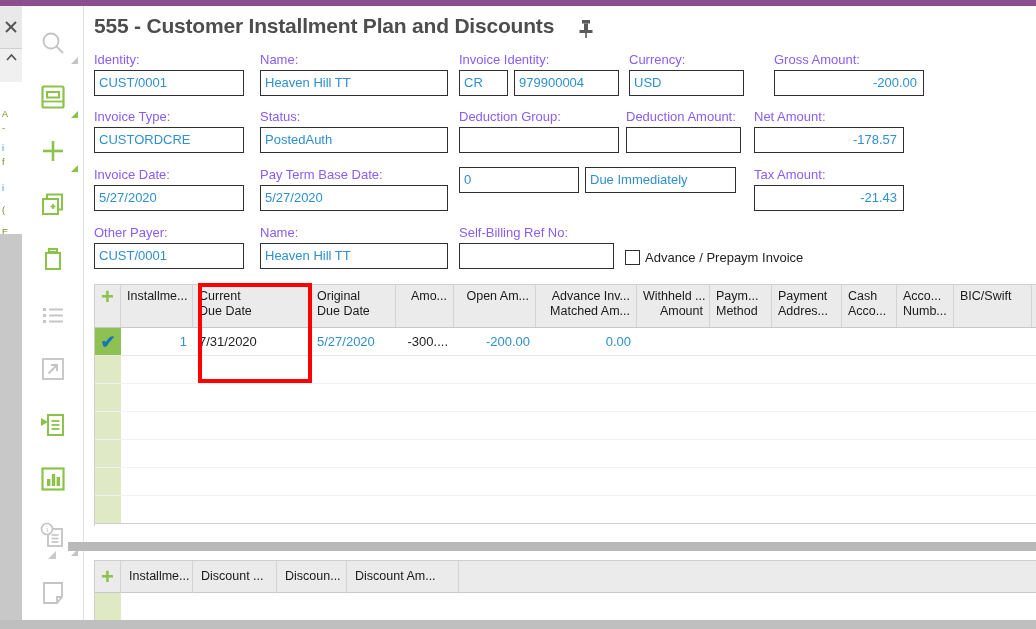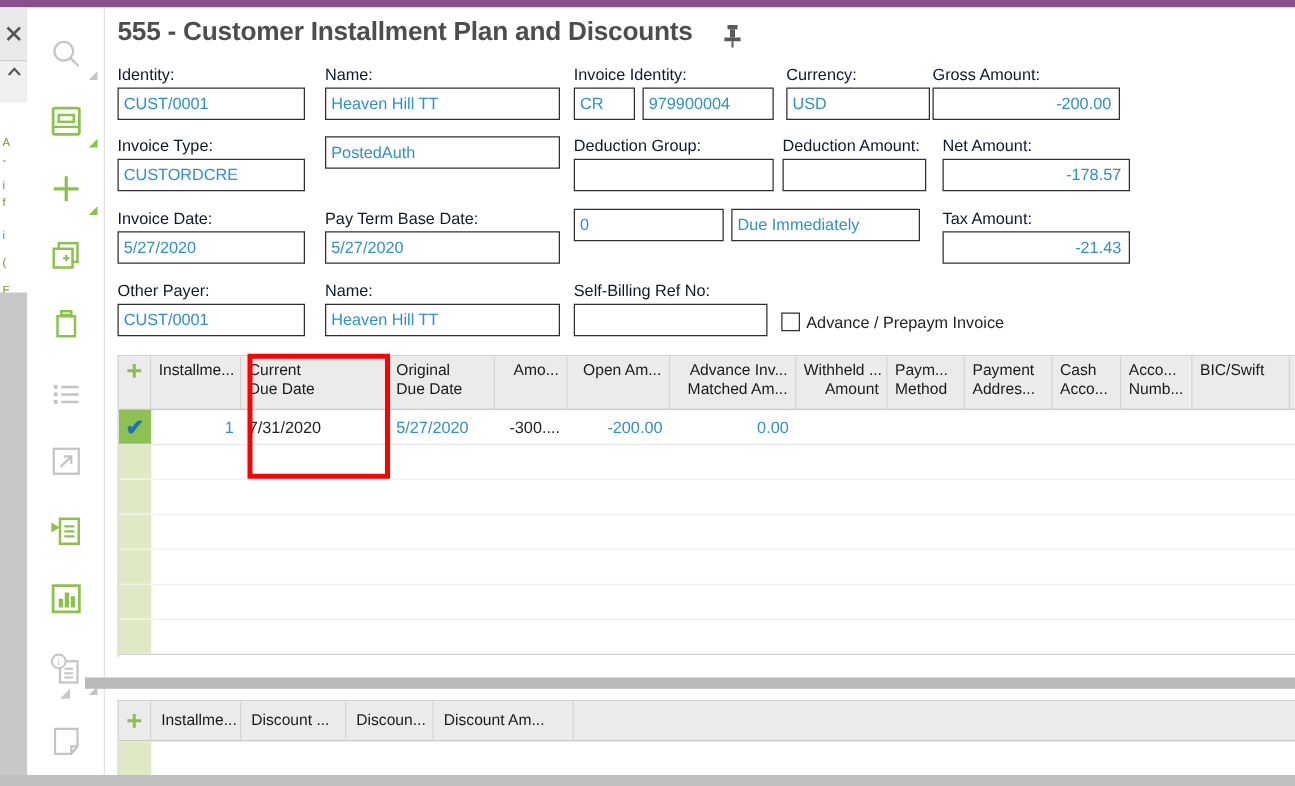--- a/index.html
+++ b/index.html
@@ -74,21 +74,21 @@
     position: absolute; left: 10px; top: 8px;
     font-size: 21px; font-weight: bold; color: #4d4d4d;
     white-space: nowrap; letter-spacing: -0.2px;
   }
   .pin-icon { position: absolute; left: 494px; top: 13px; }
 
   
   .form { position: absolute; left: 10px; top: 46px; width: 930px; }
   .fgroup { position: absolute; }
   .flabel {
-    font-size: 13px; color: #0f172a; white-space: nowrap;
+    font-size: 13px; color: #8b5cf6; white-space: nowrap;
     line-height: 15px; margin-bottom: 3px;
   }
   .finput {
     height: 26px; border: 1px solid #2f2f2f; background: #ffffff;
     font-family: "Liberation Sans", sans-serif; font-size: 13px;
     color: #2f8fd0; padding: 0 4px; line-height: 24px;
     white-space: nowrap; overflow: hidden;
   }
   .finput.num { text-align: right; padding-right: 6px; }
   .row-inline { display: flex; gap: 6px; }
@@ -339,30 +339,31 @@
         <div class="flabel">Invoice Identity:</div>
         <div class="row-inline">
           <div class="finput" style="width:49px;">CR</div>
           <div class="finput" style="width:105px;">979900004</div>
         </div>
       </div>
       <div class="fgroup" style="left:535px; top:0; width:115px;">
         <div class="flabel">Currency:</div>
         <div class="finput">USD</div>
       </div>
-      <div class="fgroup" style="left:652px; top:0; width:150px;">
+      <div class="fgroup" style="left:680px; top:0; width:150px;">
         <div class="flabel">Gross Amount:</div>
         <div class="finput num">-200.00</div>
       </div>
 
       <div class="fgroup" style="left:0; top:57px; width:150px;">
         <div class="flabel">Invoice Type:</div>
         <div class="finput">CUSTORDCRE</div>
       </div>
       <div class="fgroup" style="left:166px; top:57px; width:188px;">
+        <div class="flabel">Status:</div>
         <div class="finput">PostedAuth</div>
       </div>
       <div class="fgroup" style="left:365px; top:57px; width:160px;">
         <div class="flabel">Deduction Group:</div>
         <div class="finput"></div>
       </div>
       <div class="fgroup" style="left:532px; top:57px; width:115px;">
         <div class="flabel">Deduction Amount:</div>
         <div class="finput num"></div>
       </div>

